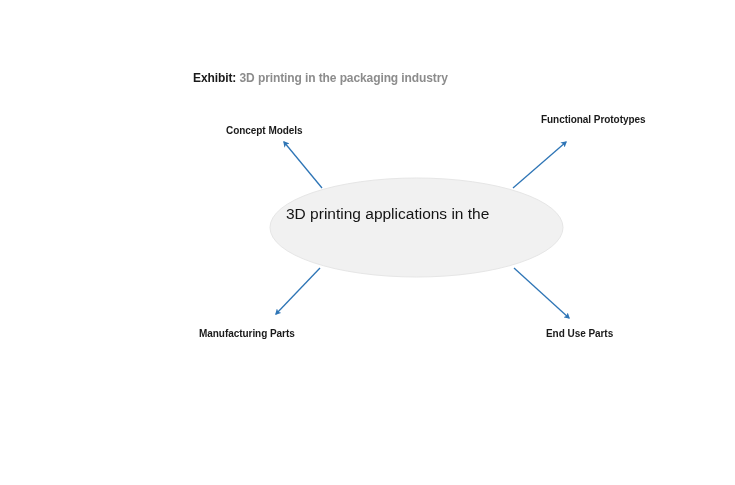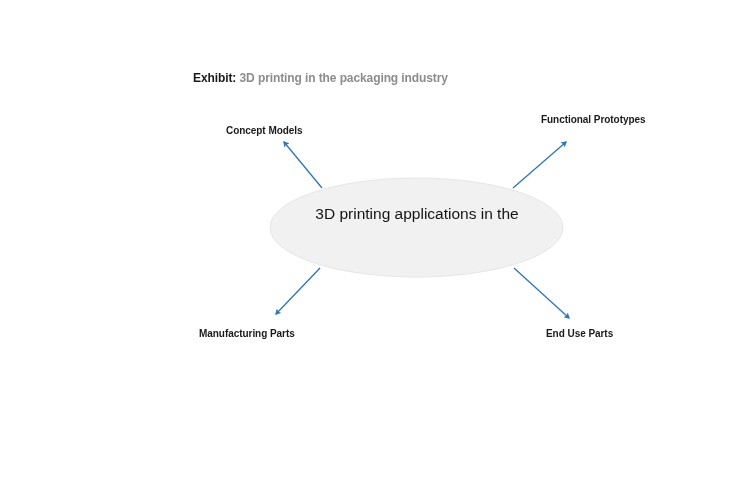--- a/index.html
+++ b/index.html
@@ -47,21 +47,20 @@
     width: 735px;
     height: 485px;
   }
 
   
   .center-text {
     position: absolute;
     left: 286px;
     top: 203px;
     width: 262px;
-    text-align: center;
     font-size: 15.5px;
     line-height: 22px;
     color: #141414;
     font-weight: 400;
     pointer-events: none;
   }
 
   
   .node-label {
     position: absolute;

